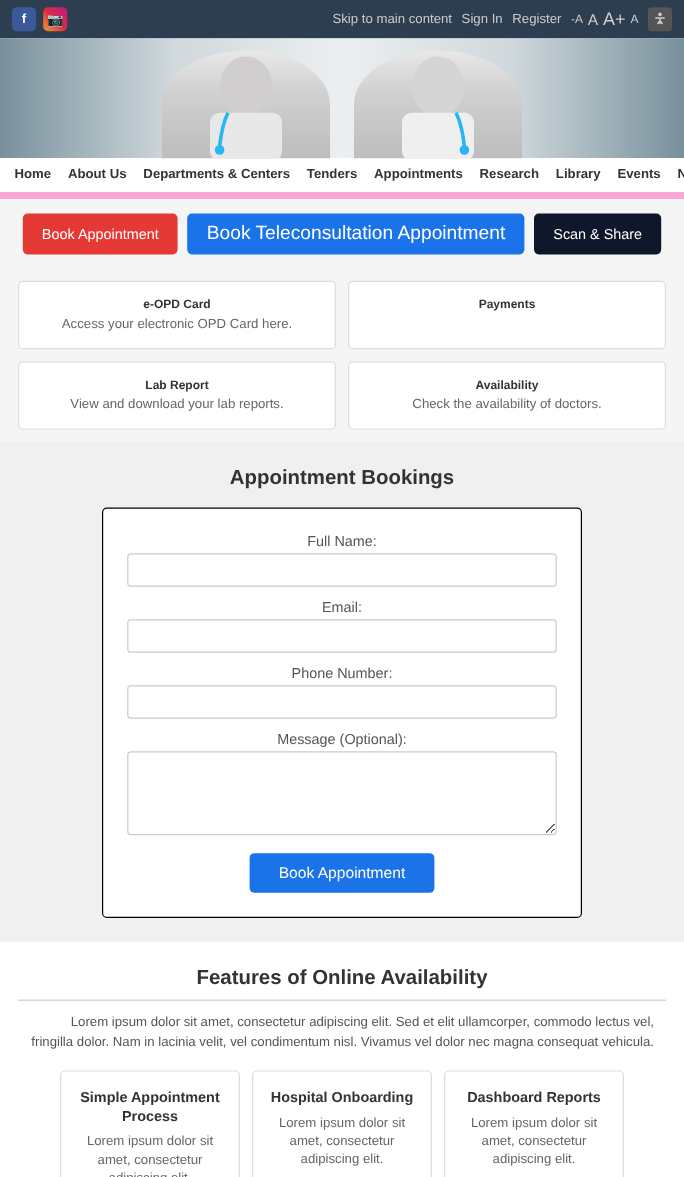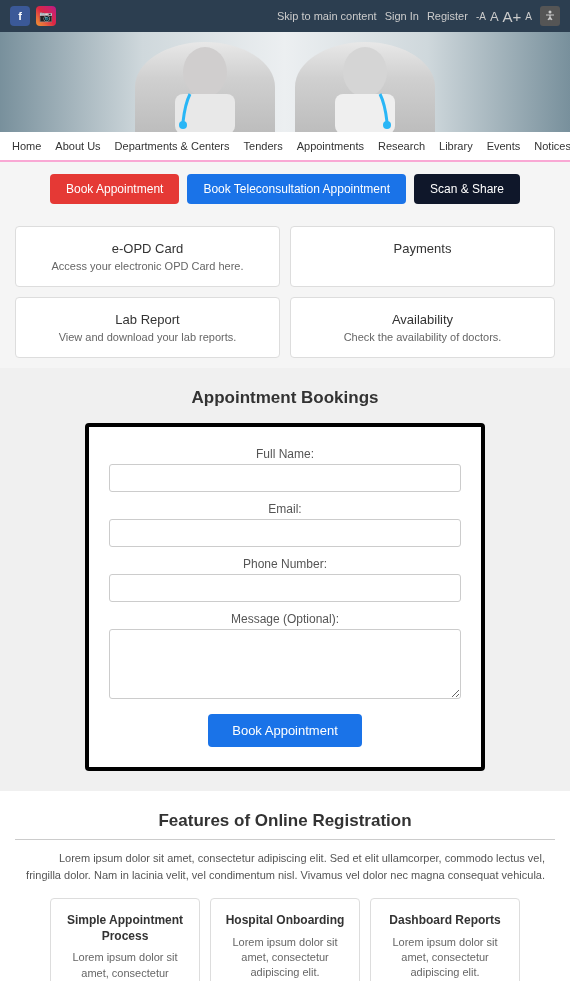--- a/index.html
+++ b/index.html
@@ -13,39 +13,39 @@
     .ig-icon { background: linear-gradient(45deg, #f09433, #e6683c, #dc2743, #cc2366, #bc1888); }
     .top-bar-right { display: flex; align-items: center; gap: 8px; font-size: 11px; color: #ccc; }
     .top-bar-right a { color: #ccc; text-decoration: none; cursor: pointer; }
     .font-size-controls { display: flex; gap: 4px; align-items: center; }
     .font-ctrl { color: #ccc; cursor: pointer; font-size: 10px; }
     .font-ctrl.lg { font-size: 13px; }
     .font-ctrl.xl { font-size: 15px; }
     .accessibility-icon { width: 20px; height: 20px; background: #555; border-radius: 3px; display: inline-flex; align-items: center; justify-content: center; cursor: pointer; }
 
     
-    .nav { background: #fff; border-bottom: 2px solid #f9a8d4; display: flex; align-items: center; overflow-x: auto; white-space: nowrap; padding: 0 5px; }
+    .nav { background: #fff; border-bottom: 6px solid #f9a8d4; display: flex; align-items: center; overflow-x: auto; white-space: nowrap; padding: 0 5px; font-weight: bold; }
     .nav-item { padding: 8px 7px; font-size: 11px; color: #333; cursor: pointer; text-decoration: none; display: inline-block; }
 
     
     .action-buttons { display: flex; gap: 8px; justify-content: center; padding: 12px 10px; background: #f5f5f5; }
     .btn-book { background: #e53935; color: #fff; border: none; padding: 8px 16px; border-radius: 4px; font-size: 12px; cursor: pointer; }
-    .btn-telecon { background: #1a73e8; color: #fff; border: none; padding: 8px 16px; border-radius: 4px; font-size: 12px; cursor: pointer; }
+    .btn-telecon { background: #1a73e8; color: #fff; border: none; padding: 8px 16px; border-radius: 4px; font-size: 16px; cursor: pointer; }
     .btn-scan { background: #0f172a; color: #fff; border: none; padding: 8px 16px; border-radius: 4px; font-size: 12px; cursor: pointer; }
 
     
     .cards-grid { display: grid; grid-template-columns: 1fr 1fr; gap: 10px; padding: 10px 15px; background: #f5f5f5; }
     .service-card { background: #fff; border: 1px solid #ddd; border-radius: 4px; padding: 14px 10px; text-align: center; }
-    .service-card h3 { font-size: 13px; font-weight: normal; margin-bottom: 4px; }
+    .service-card h3 { font-size: 10px; font-weight: bold; margin-bottom: 4px; }
     .service-card p { font-size: 11px; color: #666; }
 
     
     .appointment-section { background: #f0f0f0; padding: 20px 15px; }
     .appointment-section h2 { text-align: center; font-size: 17px; margin-bottom: 15px; }
-    .appointment-form-wrap { background: #fff; border: 4px solid #000000; border-radius: 4px; padding: 20px; max-width: 400px; margin: 0 auto; }
+    .appointment-form-wrap { background: #fff; border: 1px solid #000000; border-radius: 4px; padding: 20px; max-width: 400px; margin: 0 auto; }
     .form-group { margin-bottom: 10px; text-align: center; }
     .form-group label { font-size: 12px; display: block; margin-bottom: 3px; color: #555; }
     .form-group input, .form-group textarea { width: 100%; border: 1px solid #ccc; border-radius: 3px; padding: 6px 8px; font-size: 12px; outline: none; }
     .form-group textarea { height: 70px; resize: vertical; }
     .btn-submit { background: #1a73e8; color: #fff; border: none; padding: 9px 24px; border-radius: 4px; font-size: 13px; cursor: pointer; display: block; margin: 12px auto 0; }
 
     
     .features-section { padding: 20px 15px; background: #fff; }
     .features-section h2 { text-align: center; font-size: 17px; margin-bottom: 8px; }
     .features-divider { border: none; border-top: 1px solid #ccc; margin-bottom: 10px; }
@@ -159,21 +159,21 @@
     </div>
     <div class="form-group">
       <label>Message (Optional):</label>
       <textarea style=""></textarea>
     </div>
     <button class="btn-submit">Book Appointment</button>
   </div>
 </div>
 
 <div class="features-section">
-  <h2>Features of Online Registration</h2>
+  <h2>Features of Online Availability</h2>
   <hr class="features-divider">
   <p class="features-desc">Lorem ipsum dolor sit amet, consectetur adipiscing elit. Sed et elit ullamcorper, commodo lectus vel, fringilla dolor. Nam in lacinia velit, vel condimentum nisl. Vivamus vel dolor nec magna consequat vehicula.</p>
   <div class="features-cards">
     <div class="feature-card">
       <h3>Simple Appointment Process</h3>
       <p>Lorem ipsum dolor sit amet, consectetur adipiscing elit.</p>
     </div>
     <div class="feature-card">
       <h3>Hospital Onboarding</h3>
       <p>Lorem ipsum dolor sit amet, consectetur adipiscing elit.</p>

